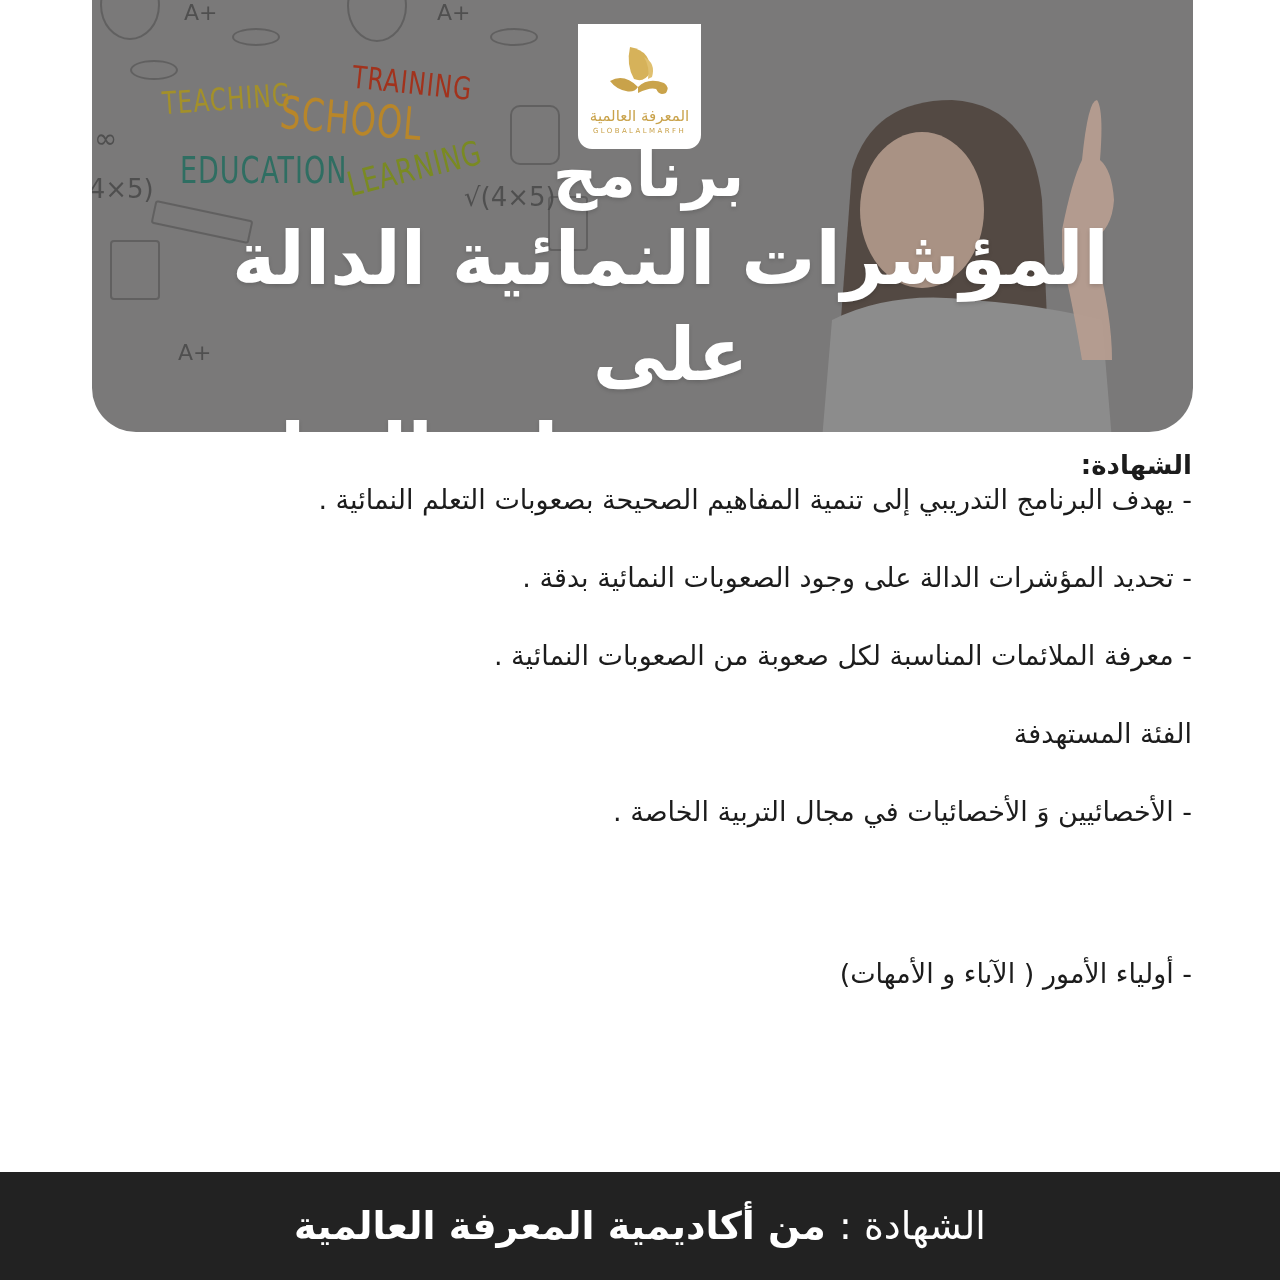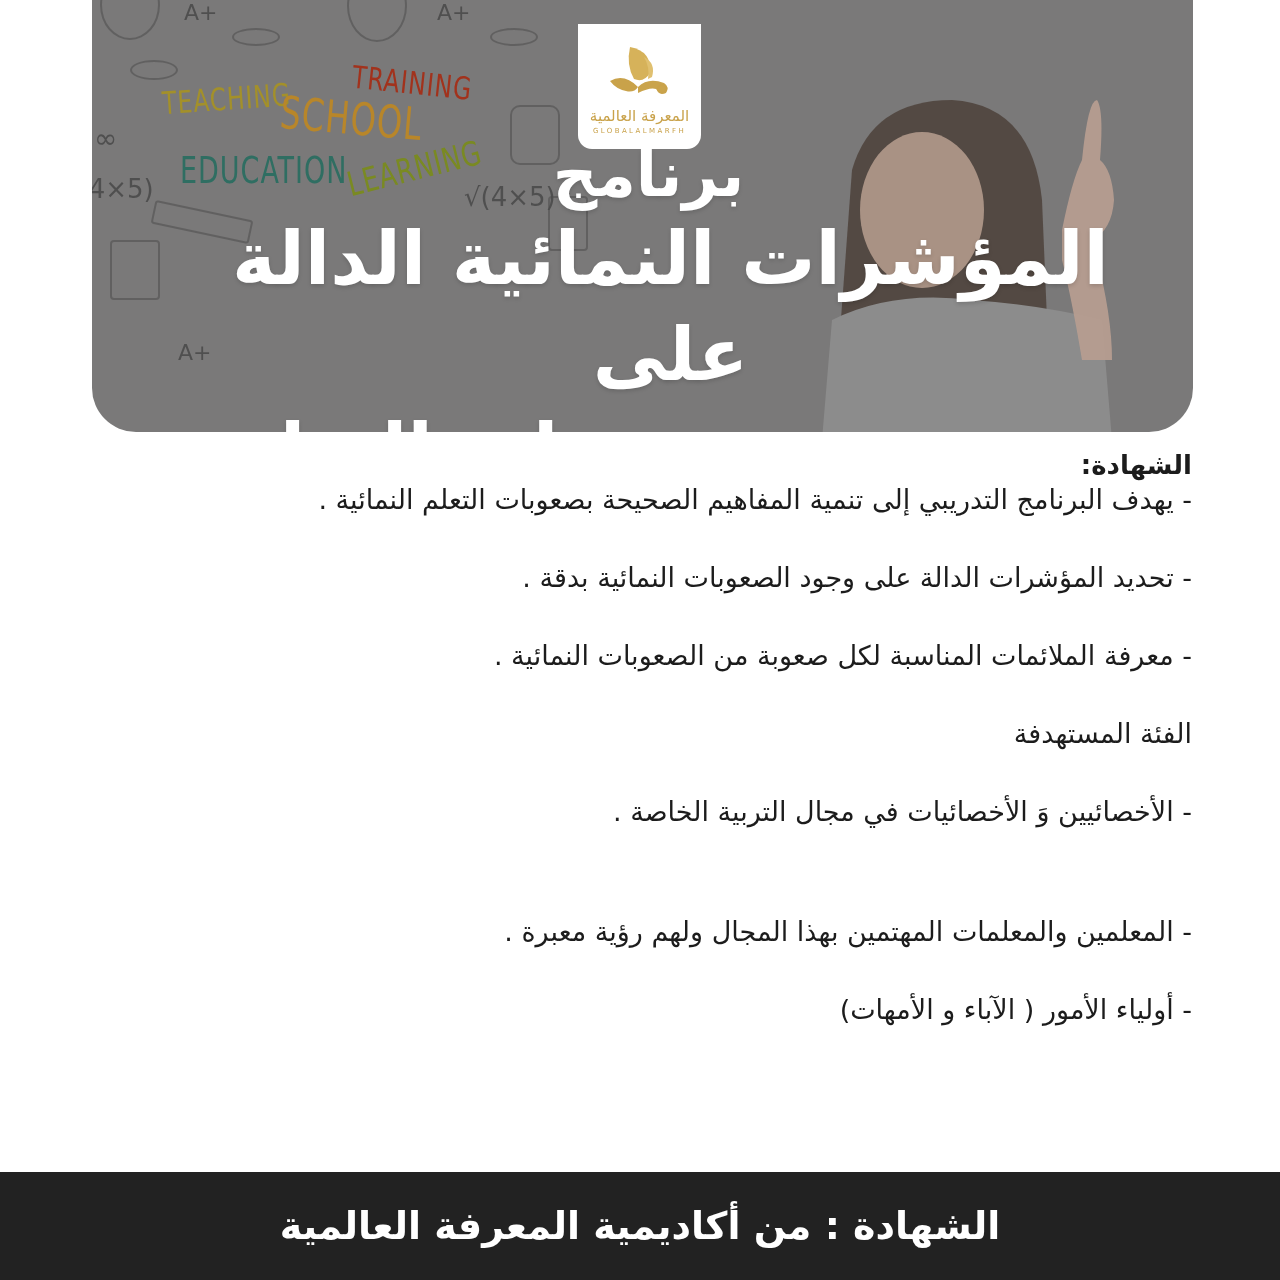--- a/index.html
+++ b/index.html
@@ -56,21 +56,21 @@
     .line { font-size: 27px; line-height: 36px; white-space: nowrap; }
     .gap { height: 42px; }
 
     .footer {
       position: absolute; left: 0; top: 1172px; width: 1280px; height: 108px;
       background: #222222;
       display: flex; align-items: center; justify-content: center;
       direction: rtl;
     }
     .footer-text { color: #ffffff; font-size: 38px; font-weight: 700; }
-    .footer-text .thin { font-weight: 700; }
+    .footer-text .thin { font-weight: 400; }
   </style>
 </head>
 <body>
 
 <div class="banner">
 
   <div class="doodle-line" style="left:8px;top:-30px;width:60px;height:70px;"></div>
   <div class="doodle-line" style="left:255px;top:-30px;width:60px;height:72px;"></div>
   <div class="doodle-line" style="left:140px;top:28px;width:48px;height:18px;"></div>
   <div class="doodle-line" style="left:38px;top:60px;width:48px;height:20px;"></div>
@@ -124,21 +124,20 @@
   <div class="gap"></div>
   <div class="line">- تحديد المؤشرات الدالة على وجود الصعوبات النمائية بدقة .</div>
   <div class="gap"></div>
   <div class="line">- معرفة الملائمات المناسبة لكل صعوبة من الصعوبات النمائية .</div>
   <div class="gap"></div>
   <div class="line">الفئة المستهدفة</div>
   <div class="gap"></div>
   <div class="line">- الأخصائيين وَ الأخصائيات في مجال التربية الخاصة .</div>
   <div class="gap"></div>
   <div class="gap"></div>
-  <div class="line">- المعلمين والمعلمات المهتمين بهذا المجال ولهم رؤية معبرة .</div>
   <div class="gap"></div>
   <div class="line">- أولياء الأمور ( الآباء و الأمهات)</div>
 </div>
 
 <div class="footer">
   <div class="footer-text">
     <span class="thin">الشهادة :</span>
     <span>من أكاديمية المعرفة العالمية</span>
   </div>
 </div>

